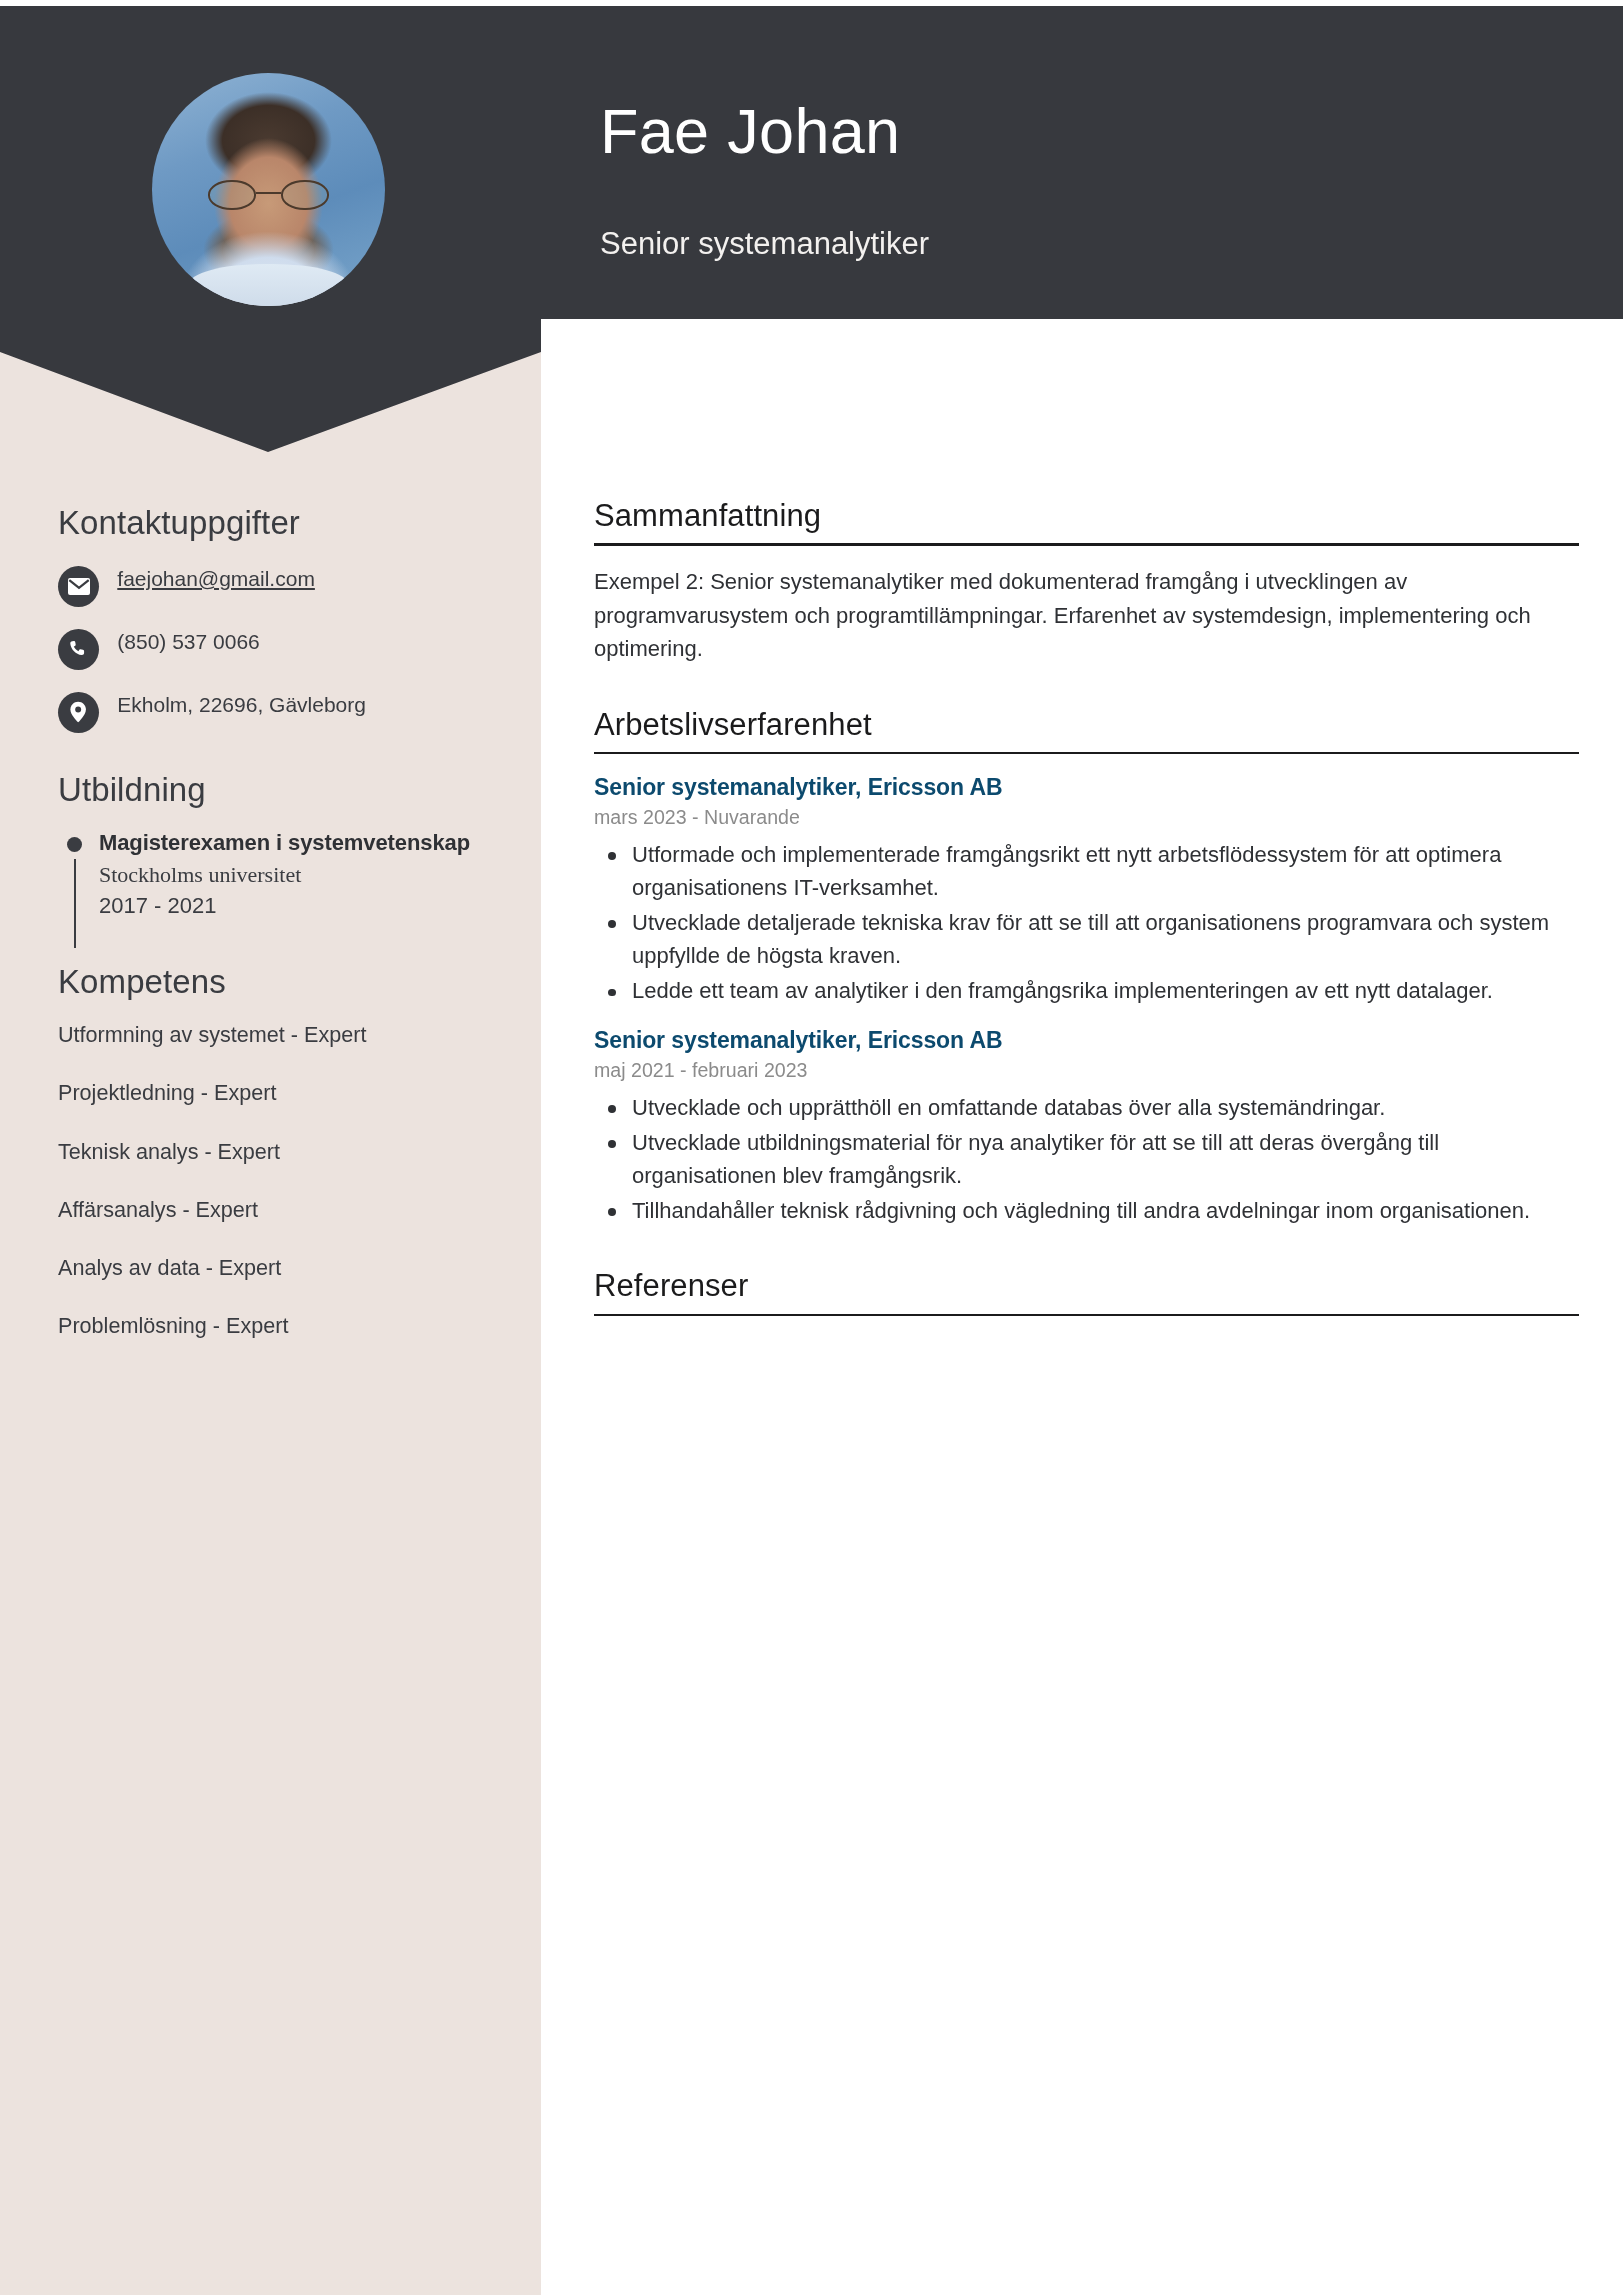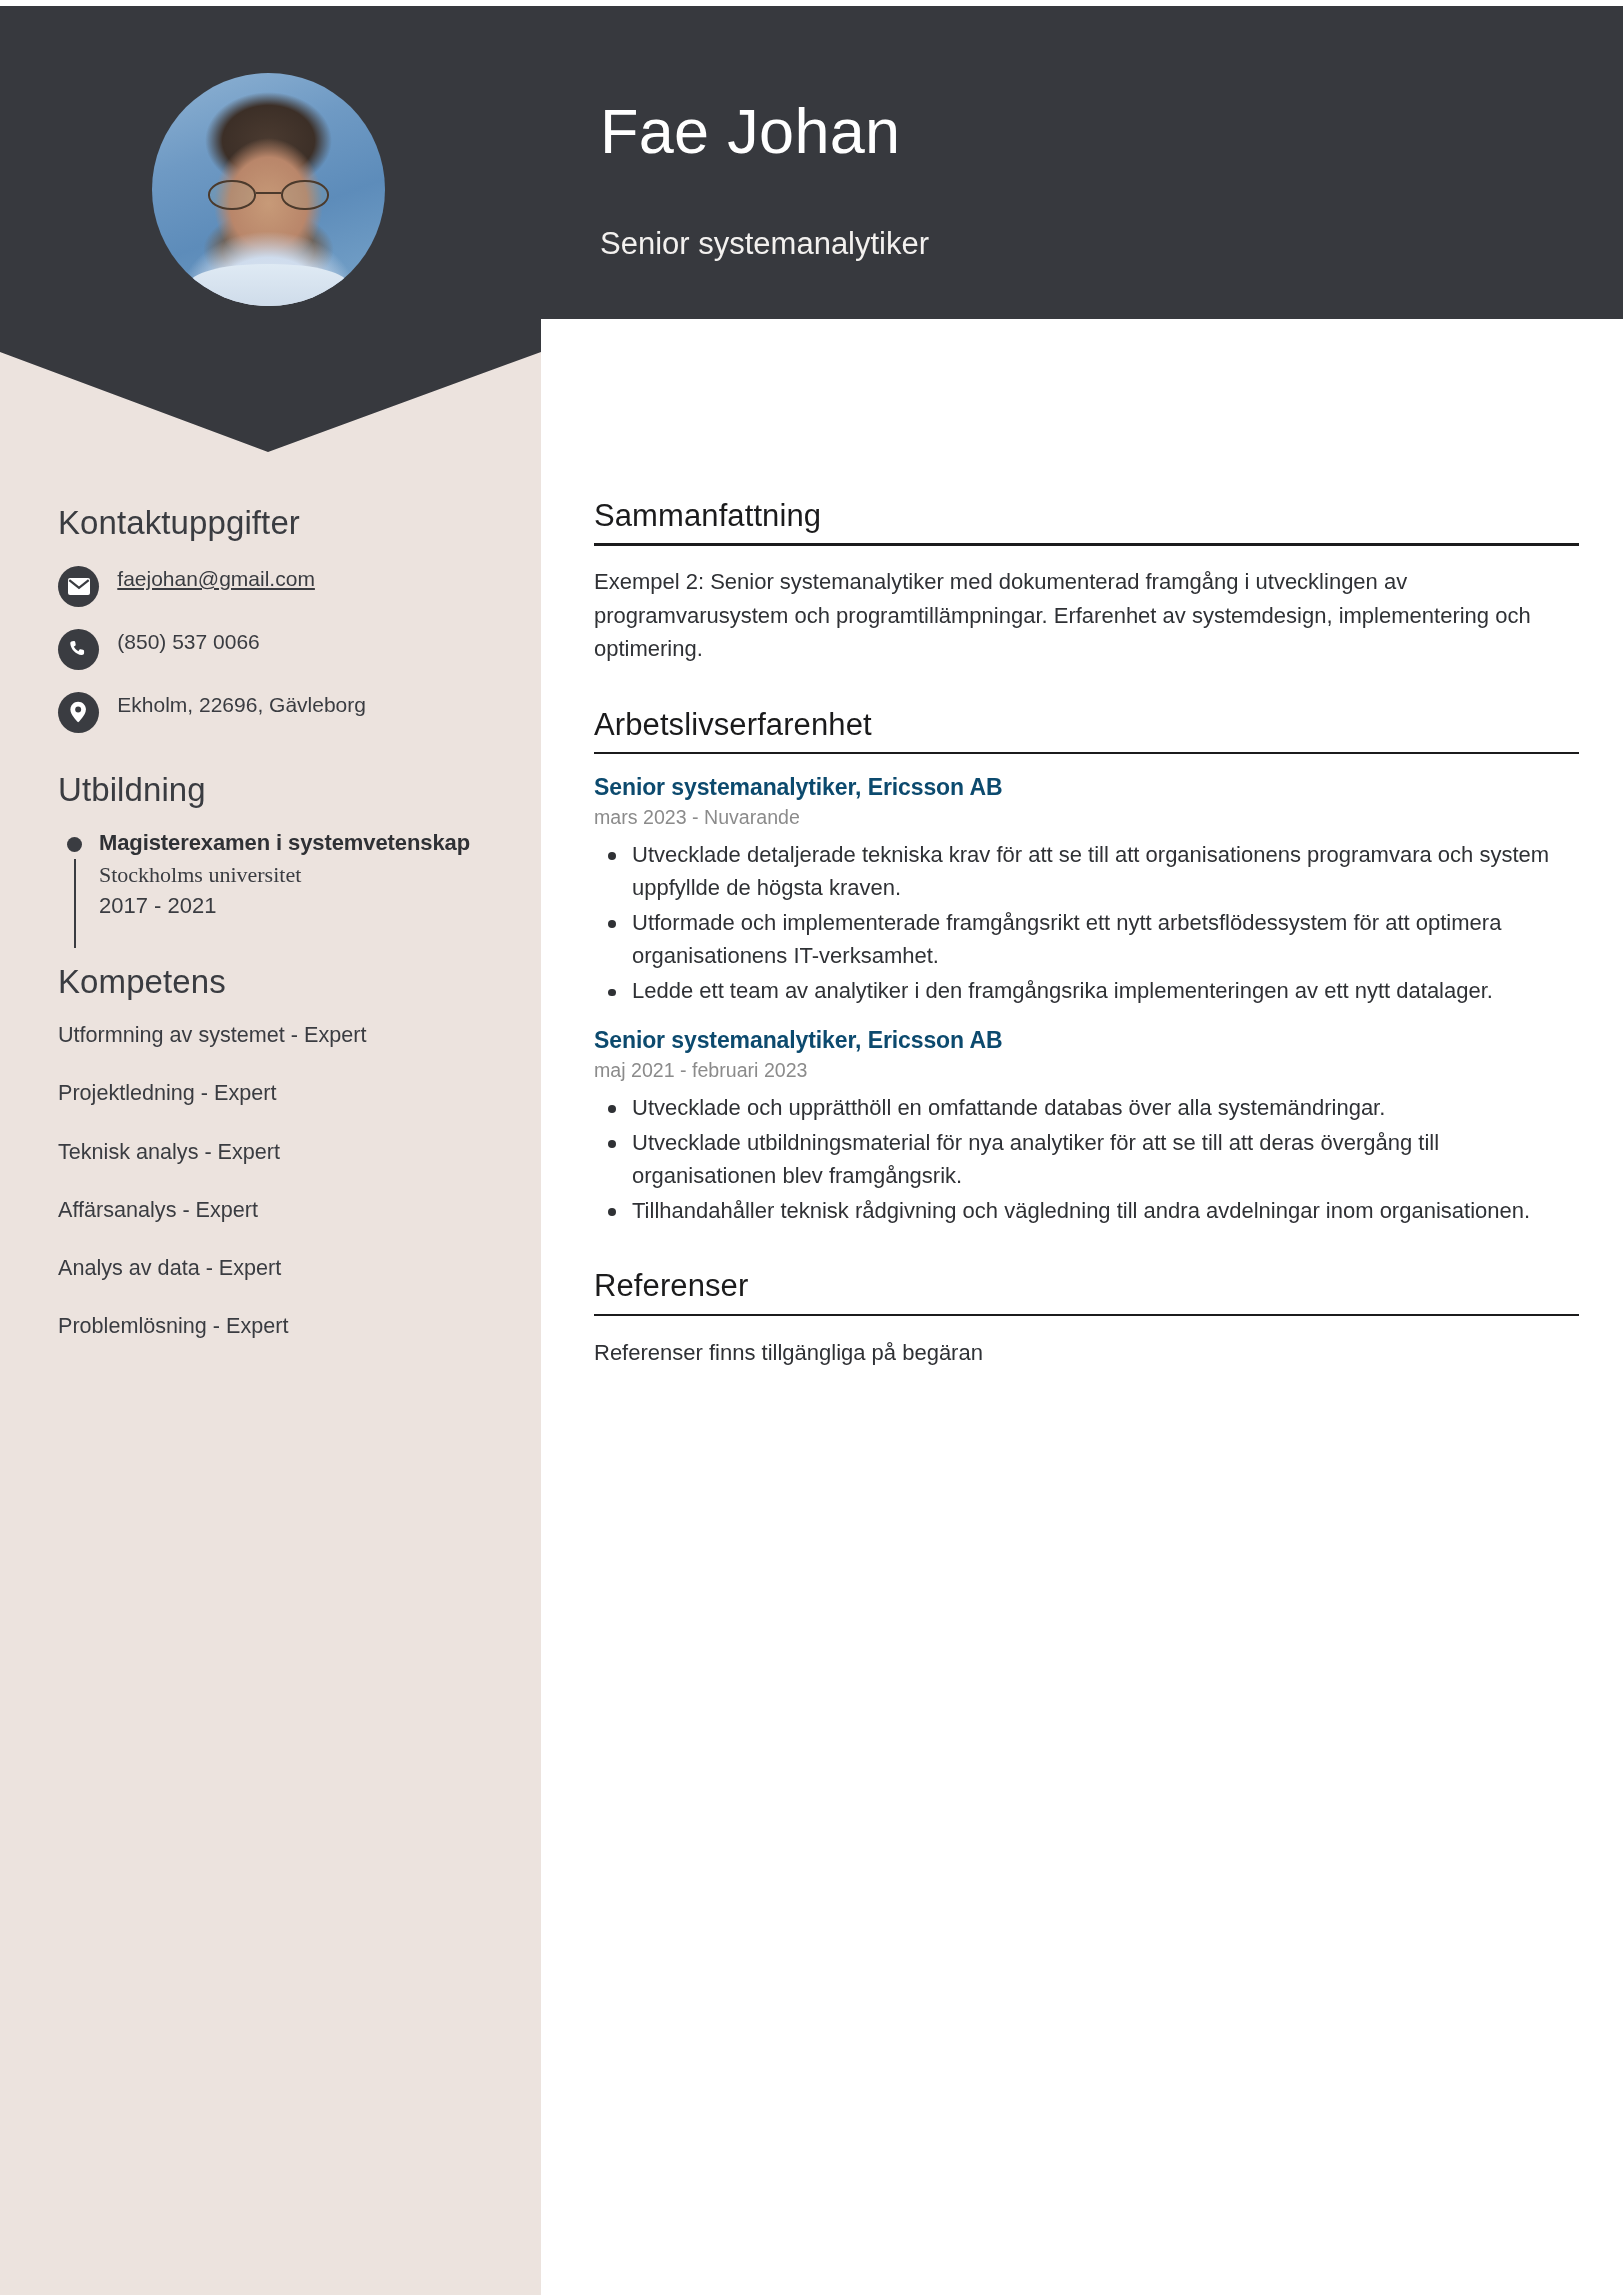--- a/index.html
+++ b/index.html
@@ -229,38 +229,37 @@
     </div>
 
     <div class="sec">
       <div class="sec-h">Arbetslivserfarenhet</div>
       <div class="sec-rule"></div>
 
       <div class="job">
         <div class="job-title">Senior systemanalytiker, Ericsson AB</div>
         <div class="job-date">mars 2023 - Nuvarande</div>
         <ul class="job-bullets">
+          <li>Utformade och implementerade framgångsrikt ett nytt arbetsflödessystem för att optimera organisationens IT-verksamhet.</li>
           <li>Utvecklade detaljerade tekniska krav för att se till att organisationens programvara och system uppfyllde de högsta kraven.</li>
-          <li>Utformade och implementerade framgångsrikt ett nytt arbetsflödessystem för att optimera organisationens IT-verksamhet.</li>
           <li>Ledde ett team av analytiker i den framgångsrika implementeringen av ett nytt datalager.</li>
         </ul>
       </div>
 
       <div class="job">
         <div class="job-title">Senior systemanalytiker, Ericsson AB</div>
         <div class="job-date">maj 2021 - februari 2023</div>
         <ul class="job-bullets">
           <li>Utvecklade och upprätthöll en omfattande databas över alla systemändringar.</li>
           <li>Utvecklade utbildningsmaterial för nya analytiker för att se till att deras övergång till organisationen blev framgångsrik.</li>
           <li>Tillhandahåller teknisk rådgivning och vägledning till andra avdelningar inom organisationen.</li>
         </ul>
       </div>
     </div>
 
     <div class="sec">
       <div class="sec-h">Referenser</div>
       <div class="sec-rule"></div>
-      <div class="refs">Referenser finns tillgängliga på begäran</div>
     </div>
 
   </div>
 </div>
 
 
 </body></html>

